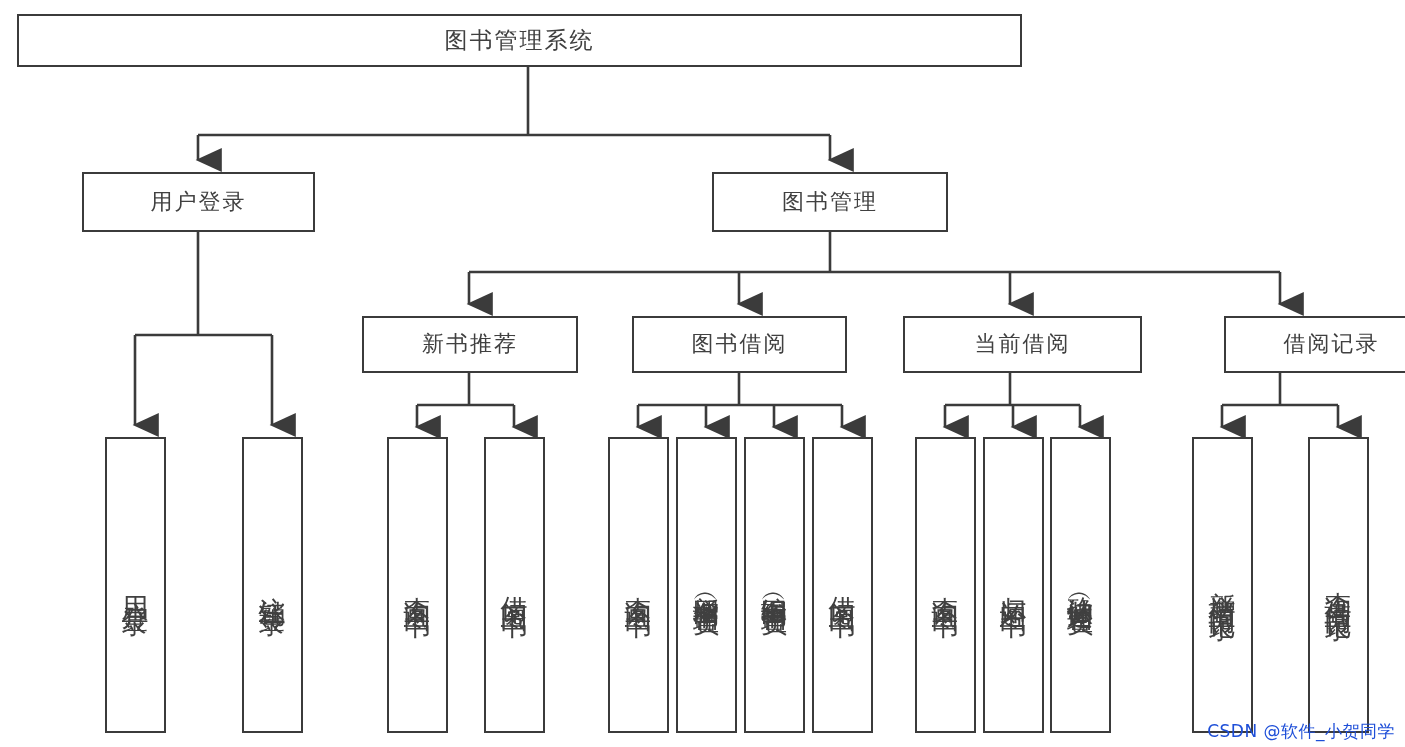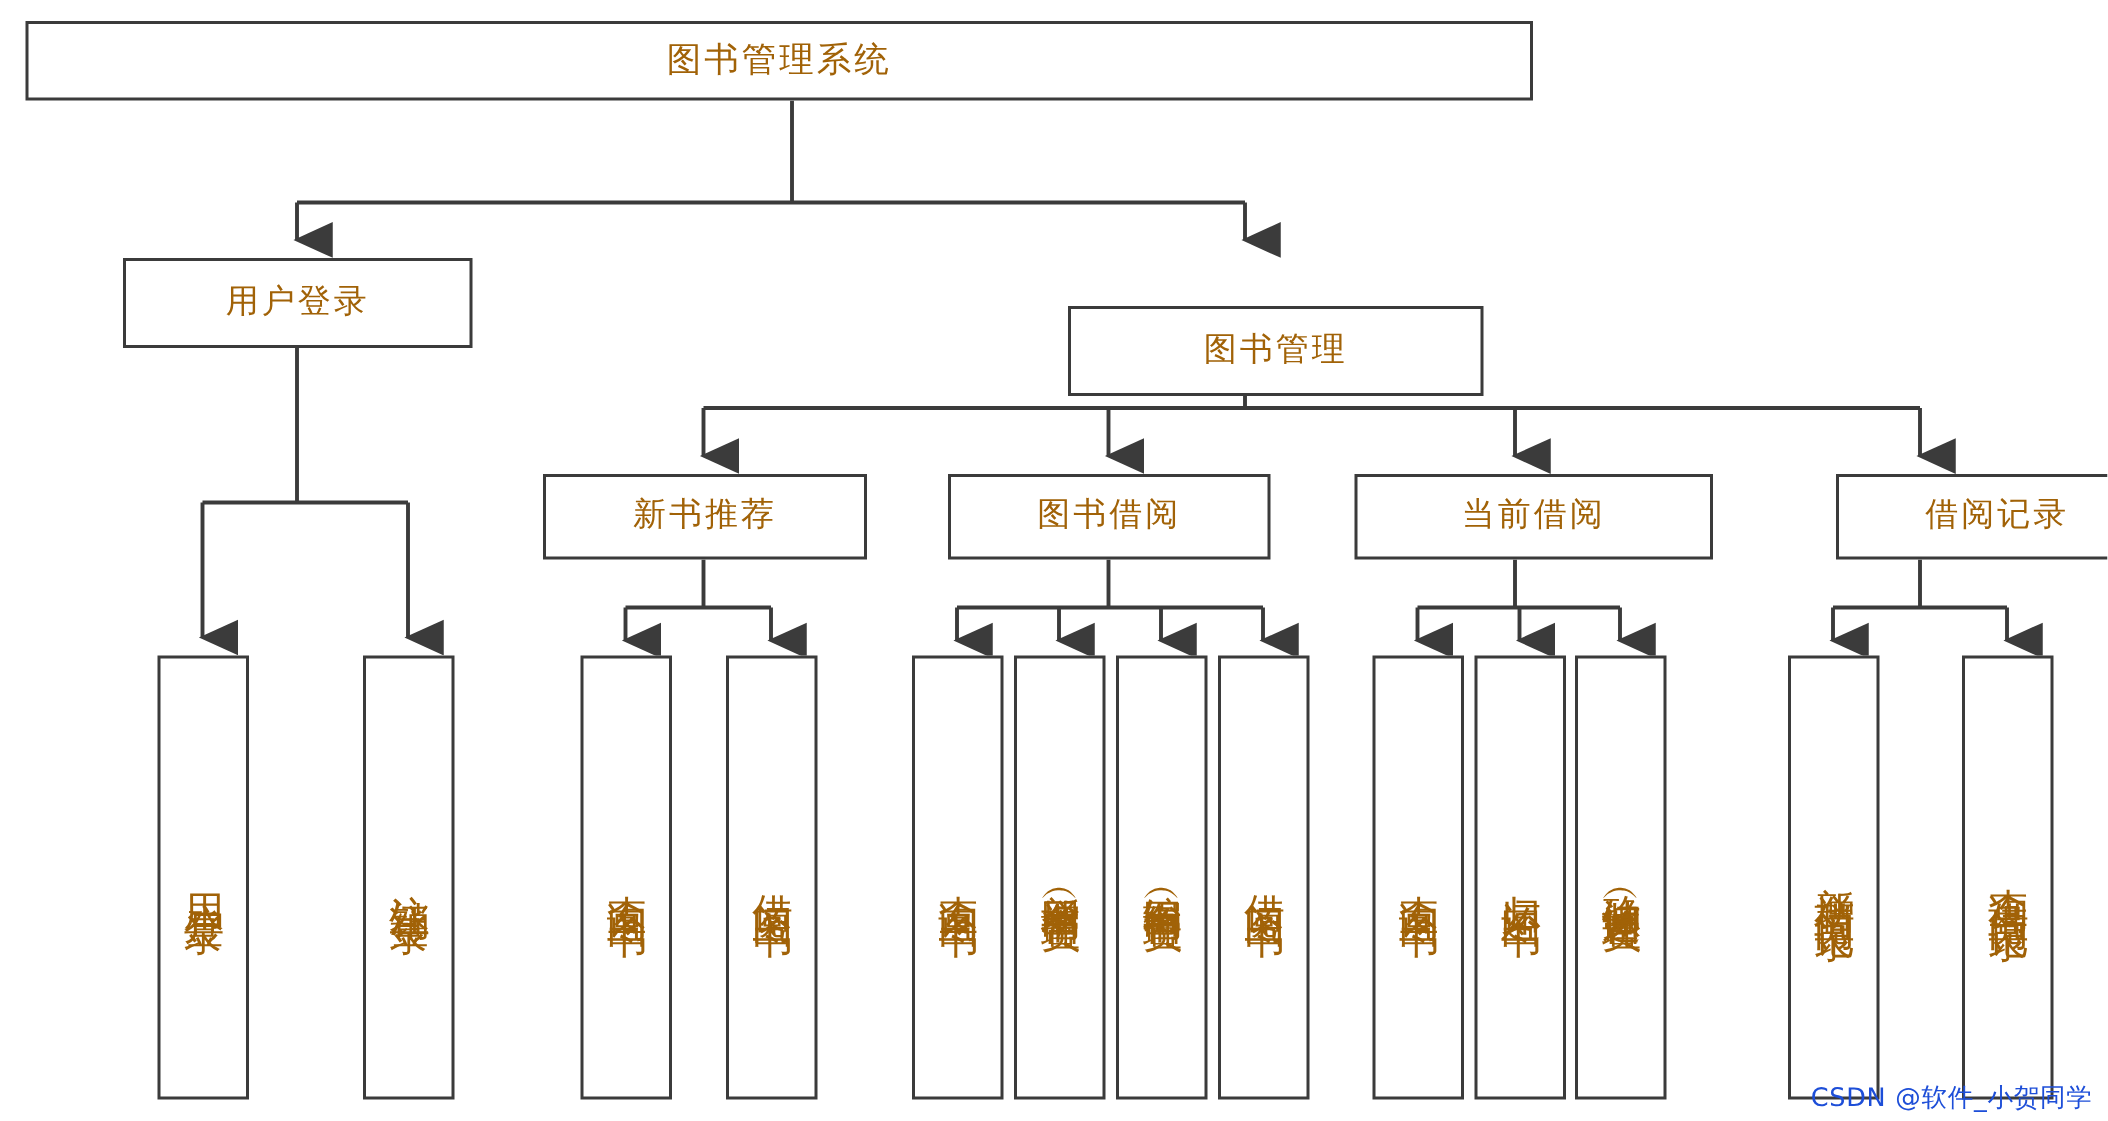--- a/index.html
+++ b/index.html
@@ -10,21 +10,21 @@
   svg.connectors{position:absolute;left:0;top:0;width:1405px;height:747px;pointer-events:none;}
 
   .node{
     position:absolute;
     box-sizing:border-box;
     border:2px solid #3b3b3b;
     background:#ffffff;
     display:flex;
     align-items:center;
     justify-content:center;
-    color:#a16207;
+    color:#404040;
   }
   .node .lbl{
     display:block;
     text-align:center;
     line-height:1.12;
     letter-spacing:1px;
     white-space:nowrap;
   }
 
   
@@ -122,21 +122,21 @@
     </g>
   </svg>
 
   <div class="node root">
     <span class="lbl">图书管理系统</span>
   </div>
 
   <div class="node lvl2" style="left:82px;top:172px;width:233px;height:60px;">
     <span class="lbl">用户登录</span>
   </div>
-  <div class="node lvl2" style="left:712px;top:172px;width:277px;height:60px;margin-top:32px;">
+  <div class="node lvl2" style="left:712px;top:172px;width:236px;height:60px;">
     <span class="lbl">图书管理</span>
   </div>
 
   <div class="node lvl3" style="left:632px;top:316px;width:215px;height:57px;">
     <span class="lbl">图书借阅</span>
   </div>
   <div class="node lvl3" style="left:362px;top:316px;width:216px;height:57px;">
     <span class="lbl">新书推荐</span>
   </div>
   <div class="node lvl3" style="left:903px;top:316px;width:239px;height:57px;">

